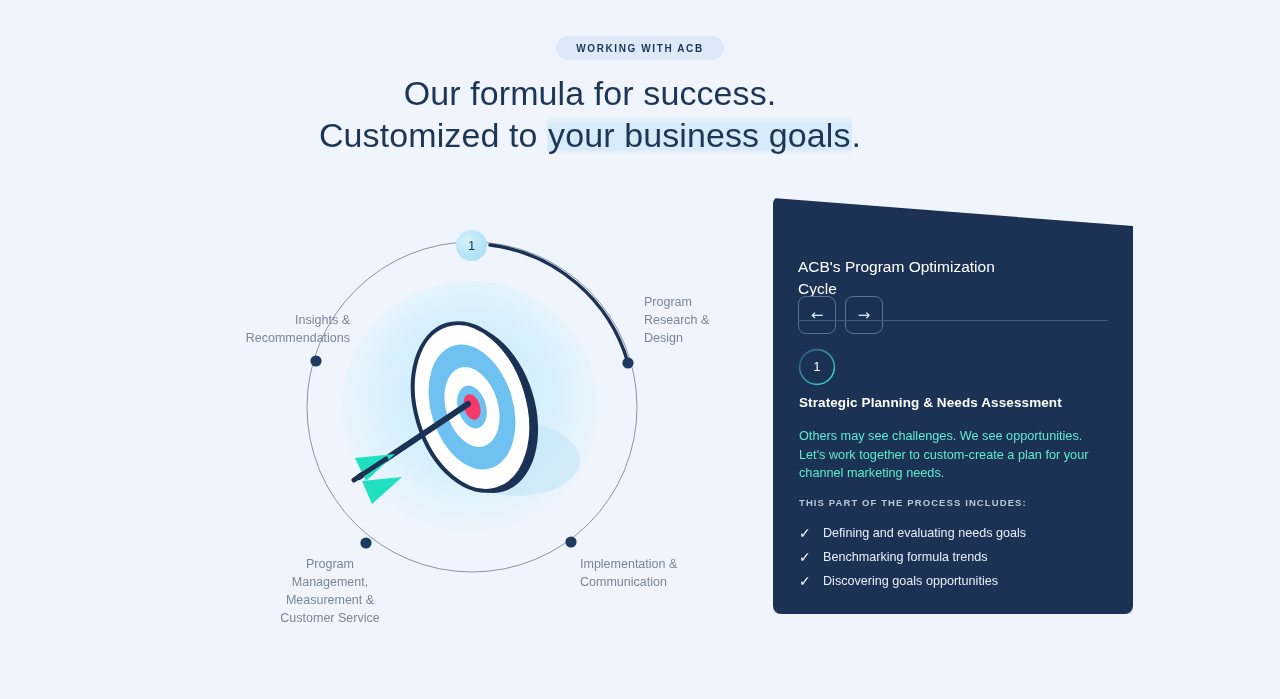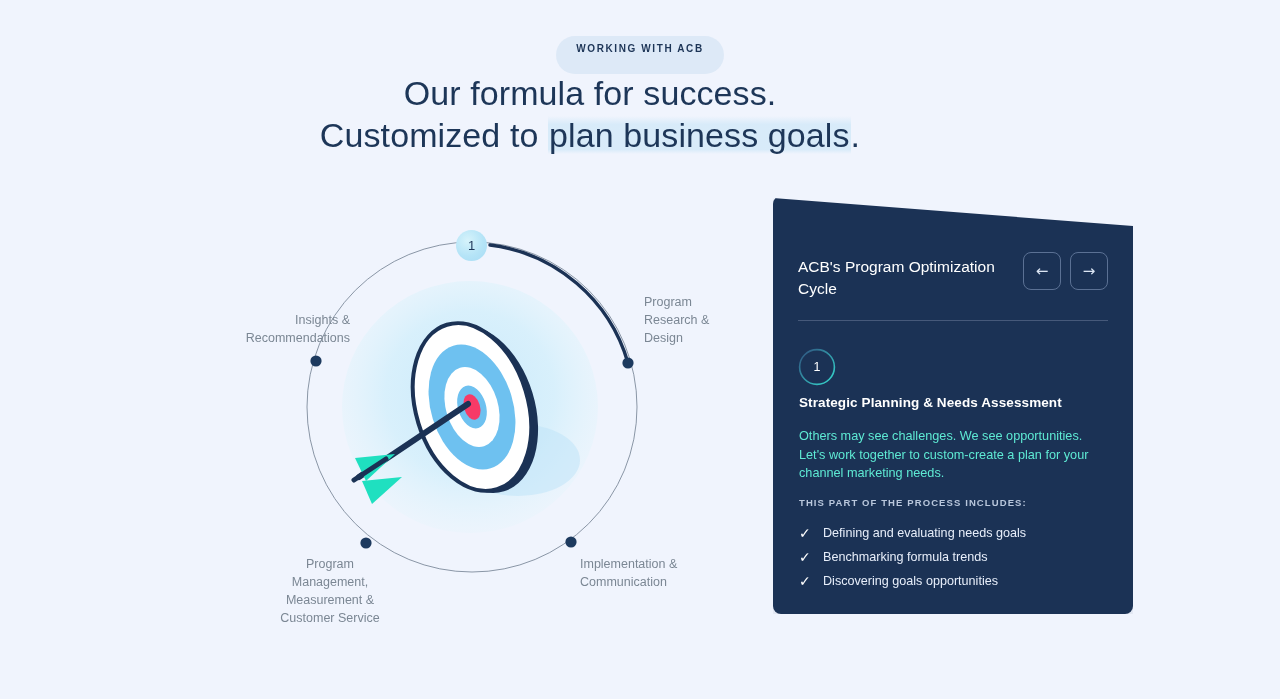--- a/index.html
+++ b/index.html
@@ -22,21 +22,21 @@
     width: 1280px;
     text-align: center;
   }
   .eyebrow {
     display: inline-block;
     background: #dde9f7;
     color: #1d3557;
     font-size: 10px;
     font-weight: bold;
     letter-spacing: 1.6px;
-    padding: 7px 20px 20px 20px;
+    padding: 7px 20px 6px 20px;
     border-radius: 20px;
     text-transform: uppercase;
   }
 
   .headline {
     position: absolute;
     top: 72px;
     left: 0;
     width: 1180px;
     text-align: center;
@@ -107,20 +107,21 @@
     padding: 0 28px;
   }
   .card-head {
     position: absolute;
     left: 25px;
     top: 60px;
     right: 25px;
     display: flex;
     align-items: flex-start;
     justify-content: space-between;
+    flex-direction: column;
   }
   .card-title {
     color: #ffffff;
     font-size: 15.5px;
     line-height: 22px;
     font-weight: normal;
     width: 210px;
   }
   .navs { display: flex; gap: 9px; margin-top: -4px; }
   .nav-btn {
@@ -212,21 +213,21 @@
 </style>
 </head>
 <body>
 
 <div class="eyebrow-wrap">
   <span class="eyebrow">Working with ACB</span>
 </div>
 
 <h1 class="headline">
   <span>Our formula for success.</span>
-  <span class="l2"><span>Customized to </span><span class="hl">plan business goals</span><span>.</span></span>
+  <span class="l2"><span>Customized to </span><span class="hl">your business goals</span><span>.</span></span>
 </h1>
 
 <div class="diagram">
 
   <svg width="650" height="480" viewBox="0 0 650 480">
     <defs>
       <radialGradient id="haloGrad" cx="50%" cy="45%" r="55%">
         <stop offset="0%" stop-color="#bfe6fa" stop-opacity="0.95"></stop>
         <stop offset="60%" stop-color="#cdeefb" stop-opacity="0.8"></stop>
         <stop offset="100%" stop-color="#ddf5fb" stop-opacity="0.25"></stop>

